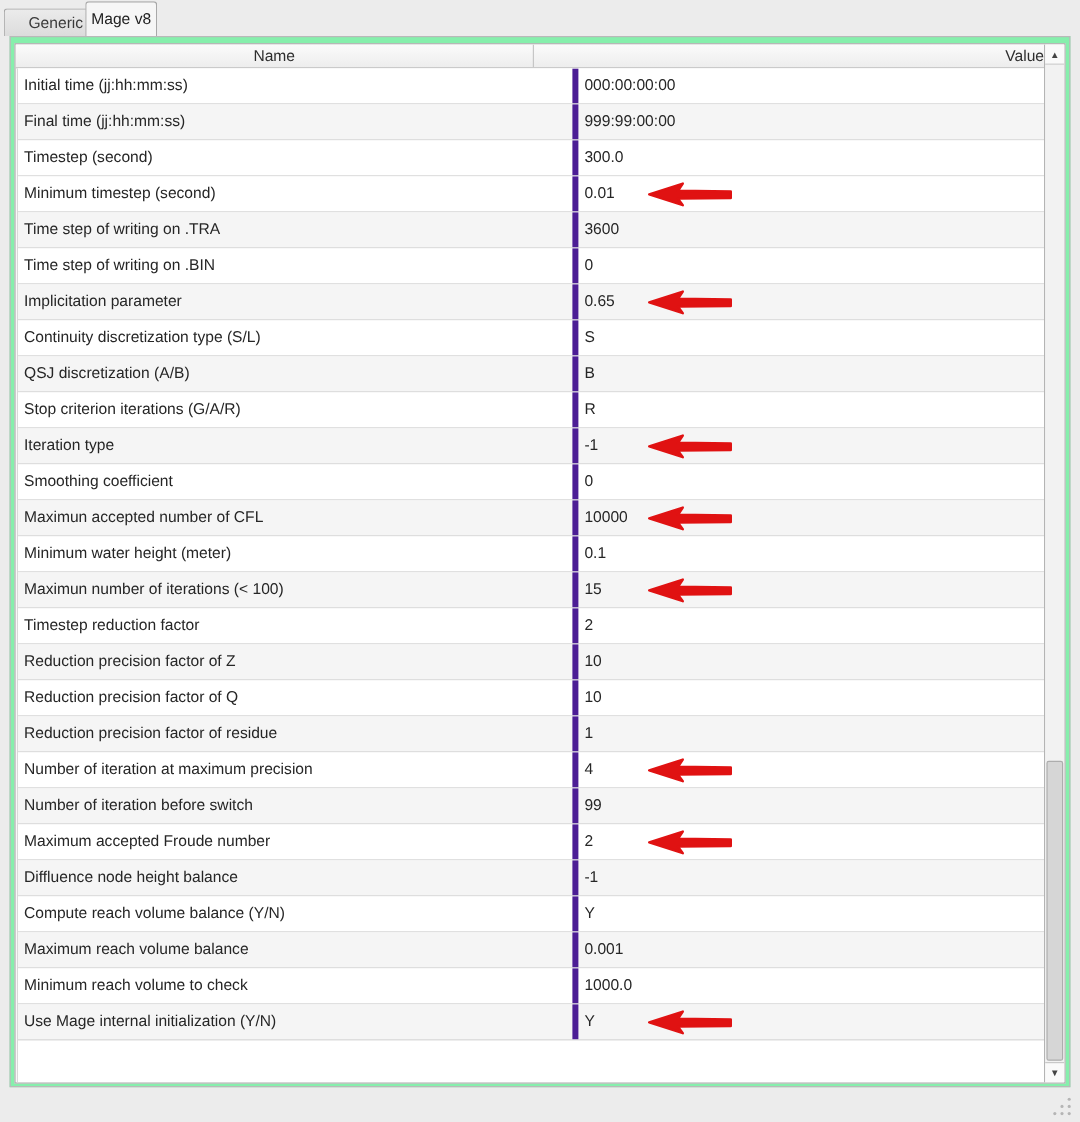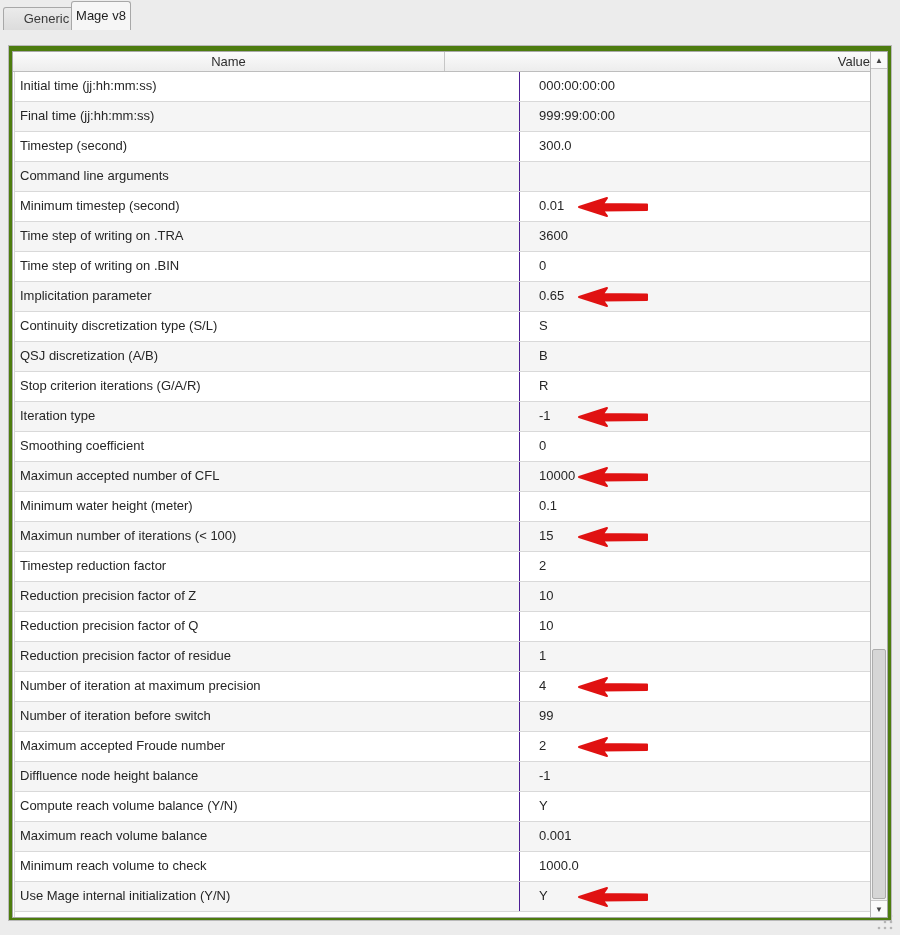--- a/index.html
+++ b/index.html
@@ -26,22 +26,22 @@
     color:#3a3a3a;
   }
   .tab.active {
     left:71px; width:60px; height:29px;
     background:#f6f6f6; z-index:3;
     line-height:27px; color:#1e1e1e;
   }
 
   
   .page {
-    position:absolute; left:8px; top:45px; width:884px; height:876px;
-    background:#4d7c0f; border:1px solid #b9b9b9; z-index:1;
+    position:absolute; left:8px; top:30px; width:884px; height:876px;
+    background:#86efac; border:1px solid #b9b9b9; z-index:1;
   }
 
   
   .tbl {
     position:absolute; left:3px; top:5px; width:876px; height:867px;
     border:1px solid #a9a9a9; background:#ffffff;
     display:flex; flex-direction:row; overflow:hidden;
   }
   .content-col { width:857px; display:flex; flex-direction:column; overflow:hidden; }
   .thead { height:20px; display:flex; flex-direction:row;
@@ -51,21 +51,21 @@
   .th.name { width:432px; border-right:1px solid #c6c6c6; }
   .th.value { flex:1;text-align:right; }
 
   .tbody { flex:1; overflow:hidden; background:#fff;
     border-left:1px solid #d9d9d9; margin-left:1px; }
   .row { height:30px; display:flex; flex-direction:row;
     border-bottom:1px solid #d9d9d9; background:#ffffff;gap:31px; }
   .row.alt { background:#f5f5f5; }
   .cell { line-height:28px; white-space:nowrap; overflow:hidden; }
   .cell.name { width:431px; padding-left:5px; }
-  .cell.value { flex:1; padding-left:19px; border-left:1px solid #4c1d95; position:relative;margin-left:42px; }
+  .cell.value { flex:1; padding-left:5px; border-left:5px solid #4c1d95; position:relative; }
   .arrow { position:absolute; left:56px; top:50%; margin-top:-11px;
     width:74px; height:22px; }
   .arrow path { fill:var(--arrow-color,#e01212); stroke:var(--arrow-color,#e01212);
     stroke-width:2; stroke-linejoin:round; }
 
   
   .scroll-col { width:17px; border-left:1px solid #b4b4b4; background:#f2f2f2;
     display:flex; flex-direction:column; flex:none; }
   .sb-btn { height:17px; flex:none; background:#fafafa;
     display:flex; align-items:center; justify-content:center;
@@ -118,29 +118,20 @@
   </div>
           <div class="row">
     <div class="cell name">
       <span>Timestep (second)</span>
     </div>
     <div class="cell value">
       <span>300.0</span>
       
     </div>
   </div>
-          <div class="row alt">
-    <div class="cell name">
-      <span>Command line arguments</span>
-    </div>
-    <div class="cell value">
-      <span></span>
-      
-    </div>
-  </div>
           <div class="row">
     <div class="cell name">
       <span>Minimum timestep (second)</span>
     </div>
     <div class="cell value">
       <span>0.01</span>
       <svg class="arrow" viewBox="0 0 74 22">
         <path d="M3 11 L31 2 L27 8 L71 8.5 L71 14 L27 14.5 L31 20 Z"></path>
       </svg>
     </div>

